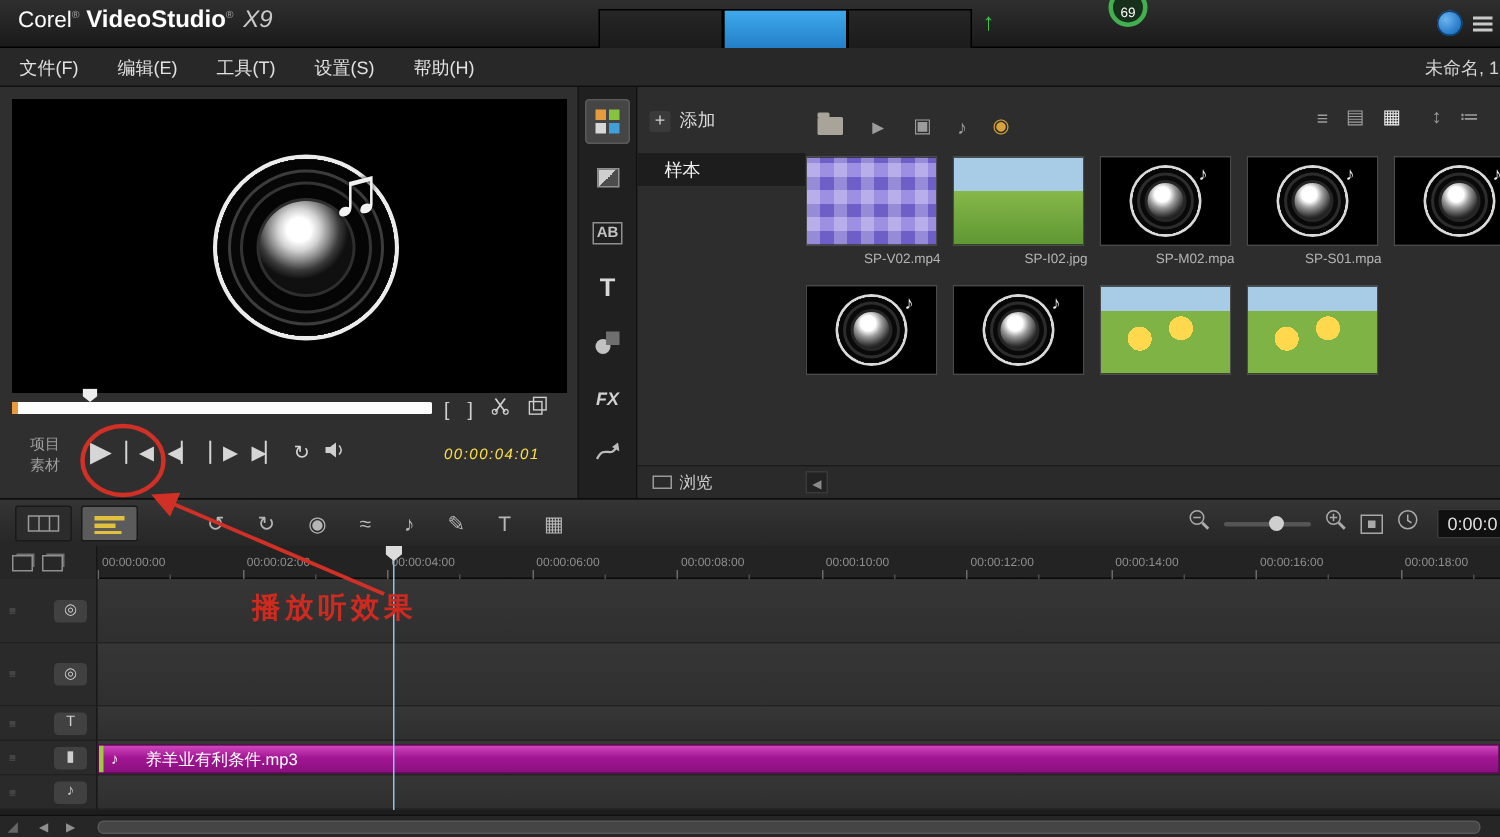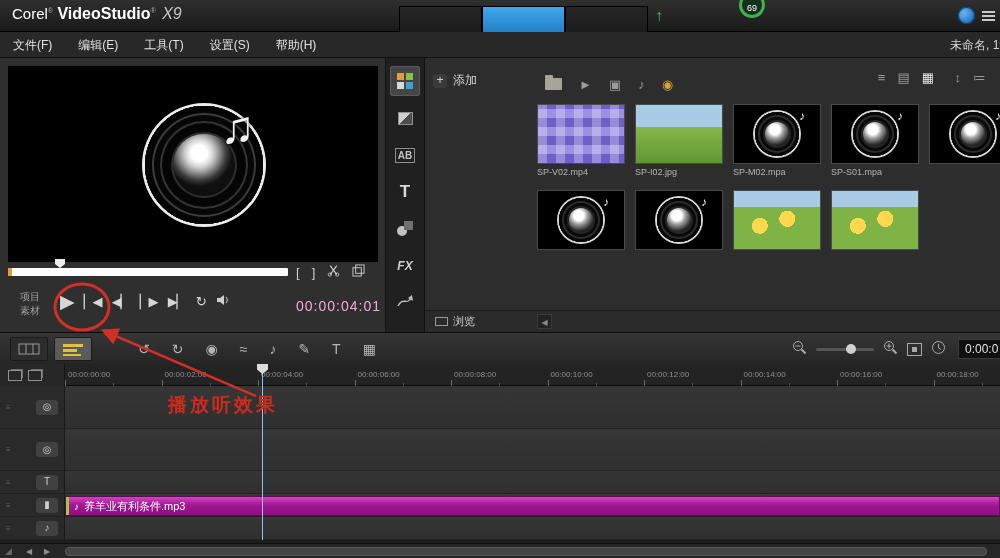--- a/index.html
+++ b/index.html
@@ -44,21 +44,21 @@
   .vinyl-note { position:absolute; left:212px; top:34px; font-size:46px; color:#f2f2f2; text-shadow:0 0 3px #000; }
   .scrubber { position:absolute; left:8px; top:210px; width:280px; height:8px; background:#fdfdfd; border-radius:1px; }
   .scrubber-handle { position:absolute; left:0; top:0; width:4px; height:8px; background:#e89b3c; }
   .scrub-marker { position:absolute; left:55px; top:201px; width:10px; height:9px; background:#ededed;
     clip-path:polygon(0 0,100% 0,100% 55%,50% 100%,0 55%); }
   .trim-icons { position:absolute; left:296px; top:206px; display:flex; gap:12px; align-items:center; color:#d0d0d0; font-size:13px; }
   .mode-labels { position:absolute; left:20px; top:232px; font-size:10px; color:#9f9f9f; line-height:14px;text-align:center; }
   .transport { position:absolute; left:60px; top:232px; display:flex; align-items:center; gap:10px; color:#d6d6d6; }
   .t-btn { font-size:13px; letter-spacing:-1px; }
   .t-play { font-size:19px; }
-  .timecode { position:absolute; left:296px; top:240px; font-size:14px; color:#f9a8d4; letter-spacing:1px; }
+  .timecode { position:absolute; left:296px; top:240px; font-size:10px; color:#fde047; letter-spacing:1px;font-style:italic; }
 
   
   .nav-rail { position:absolute; left:386px; top:58px; width:39px; height:274px; background:#202020;
     border-right:1px solid #101010; display:flex; flex-direction:column; align-items:center; padding-top:8px; gap:7px; }
   .nav-btn { width:30px; height:30px; display:flex; align-items:center; justify-content:center; border-radius:3px; color:#c2c2c2; }
   .nav-btn.active { background:#454545; box-shadow:inset 0 0 0 1px #5a5a5a; }
   .ic-media { position:relative; width:16px; height:16px; }
   .ic-media::before { content:""; position:absolute; left:0; top:0; width:7px; height:7px; background:#e89b3c;
     box-shadow:9px 0 0 #86c440, 0 9px 0 #d8d8d8, 9px 9px 0 #3f9fd8; }
   .ic-transition { width:15px; height:13px; border:1px solid #8f8f8f; background:linear-gradient(135deg,#cfcfcf 50%,#4c4c4c 50%); }
@@ -80,21 +80,21 @@
   .lib-views .active { color:#e8e8e8; }
   .lib-sort { position:absolute; right:14px; top:12px; display:flex; gap:12px; font-size:13px; color:#9c9c9c; }
   .add-row { position:absolute; left:8px; top:14px; display:flex; align-items:center; gap:6px; color:#d8d8d8; font-size:12px; }
   .plus-ic { width:14px; height:14px; background:#3a3a3a; color:#cfcfcf; font-size:12px; line-height:13px; text-align:center; border-radius:2px; }
   .sample-row { position:absolute; left:0; top:44px; width:112px; height:22px; background:#1d1d1d;
     color:#f0f0f0; font-size:12px; line-height:22px; padding-left:18px; }
   .lib-grid { position:absolute; left:112px; top:42px; width:500px; height:208px; overflow:hidden; display:flex; flex-wrap:wrap; align-content:flex-start; }
   .lib-item { width:90px; margin:4px 8px 8px 0; }
   .thumb { width:88px; height:60px; border:1px solid #4a4a4a; background:#000; position:relative; overflow:hidden; }
   .thumb-bg { position:absolute; inset:0; }
-  .lib-label { font-size:9px; color:#b5b5b5; text-align:left; margin-top:3px; height:11px; overflow:hidden; white-space:nowrap; }
+  .lib-label { font-size:9px; color:#b5b5b5; text-align:right; margin-top:3px; height:11px; overflow:hidden; white-space:nowrap; }
   [data-kind="mosaic"] .thumb-bg { background:repeating-linear-gradient(90deg,rgba(255,255,255,.28) 0 9px,rgba(255,255,255,0) 9px 18px),repeating-linear-gradient(0deg,#6e5fc8 0 9px,#9d8fe2 9px 18px); }
   [data-kind="landscape"] .thumb-bg { background:linear-gradient(180deg,#b9d2e2 0%,#d8cfa4 38%,#8a8648 58%,#4e4c2a 100%); }
   [data-kind="night"] .thumb-bg { background:radial-gradient(circle at 65% 35%,#3c63e0 0%,#16249a 45%,#070f52 100%); }
   [data-kind="dandelion"] .thumb-bg { background:radial-gradient(circle at 55% 42%,#f5f2e2 0 9px,rgba(245,242,226,.35) 14px,rgba(0,0,0,0) 20px),linear-gradient(180deg,#8f9a3a,#6c7a26); }
   [data-kind="field"] .thumb-bg { background:linear-gradient(180deg,#a9cce6 0 38%,#86b84a 38%,#5f9733 100%); }
   [data-kind="sepia"] .thumb-bg { background:linear-gradient(180deg,#e4d3ae 0 30%,#b99a66 55%,#6e532f 100%); }
   [data-kind="smiley"] .thumb-bg { background:radial-gradient(circle at 30% 60%,#ffd84d 0 8px,rgba(0,0,0,0) 8px),radial-gradient(circle at 62% 48%,#ffd84d 0 8px,rgba(0,0,0,0) 8px),linear-gradient(180deg,#a9cce6 0 28%,#7fb346 28%); }
   [data-kind="vinyl"] .thumb-bg { background:#000; }
   [data-kind="vinyl"] .thumb-bg::before { content:""; position:absolute; left:50%; top:50%; width:44px; height:44px;
     transform:translate(-50%,-50%); border-radius:50%;
@@ -147,21 +147,21 @@
   .track-mini::before { content:"≡"; }
   .track-btn { position:absolute; left:36px; width:22px; height:15px; background:#414141; border-radius:3px;
     display:flex; align-items:center; justify-content:center; font-size:10px; color:#cecece; line-height:1; }
   .track-body { flex:1; background:linear-gradient(#363636,#2f2f2f); border-bottom:1px solid #232323; }
 
   .clip { position:absolute; left:65px; top:110px; width:935px; height:20px;
     background:linear-gradient(180deg,#d046be,#a21693 45%,#8a1080); border:1px solid #5e0b56;
     display:flex; align-items:center; overflow:hidden; }
   .clip-edge { position:absolute; left:0; top:0; width:3px; height:100%; background:#9ccb3b; }
   .clip-note { margin-left:8px; font-size:10px; color:#fff; }
-  .clip-label { margin-left:5px; font-size:11px; color:#fff; white-space:nowrap; }
+  .clip-label { margin-left:18px; font-size:11px; color:#fff; white-space:nowrap; }
 
   .playhead-line { position:absolute; left:262px; top:364px; width:1px; height:176px; background:#8fc1e9; z-index:30; }
   .playhead-marker { position:absolute; left:257px; top:364px; width:11px; height:10px; background:#dcdcdc;
     clip-path:polygon(0 0,100% 0,100% 55%,50% 100%,0 55%); z-index:31; }
 
   .hscroll { position:absolute; left:0; top:543px; width:1000px; height:15px; background:#262626; border-top:1px solid #101010; }
   .hs-grip { position:absolute; left:5px; top:2px; color:#666; font-size:9px; }
   .hs-left { position:absolute; left:26px; top:3px; font-size:8px; color:#8f8f8f; }
   .hs-right { position:absolute; left:44px; top:3px; font-size:8px; color:#8f8f8f; }
   .hs-thumb { position:absolute; left:65px; top:3px; width:922px; height:9px; background:#454545; border:1px solid #575757; border-radius:4px; }
@@ -278,20 +278,21 @@
             <polygon points="15,1 16,7 11,4" fill="#bcbcbc"></polygon>
           </svg></span>
       </div>
   </aside>
 
   <section class="library">
     <div class="add-row">
       <span class="plus-ic">+</span>
       <span>添加</span>
     </div>
+    <div class="sample-row">样本</div>
     <div class="lib-toolbar">
       <span class="folder-icon"></span>
       <span class="lib-filter">►</span>
       <span class="lib-filter">▣</span>
       <span class="lib-filter">♪</span>
       <span class="lib-filter colored">◉</span>
     </div>
     <div class="lib-views">
       <span>≡</span>
       <span>▤</span>

